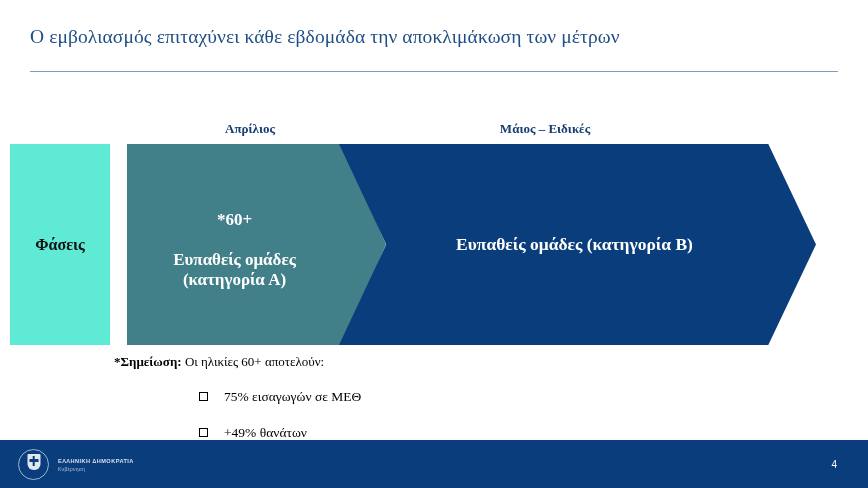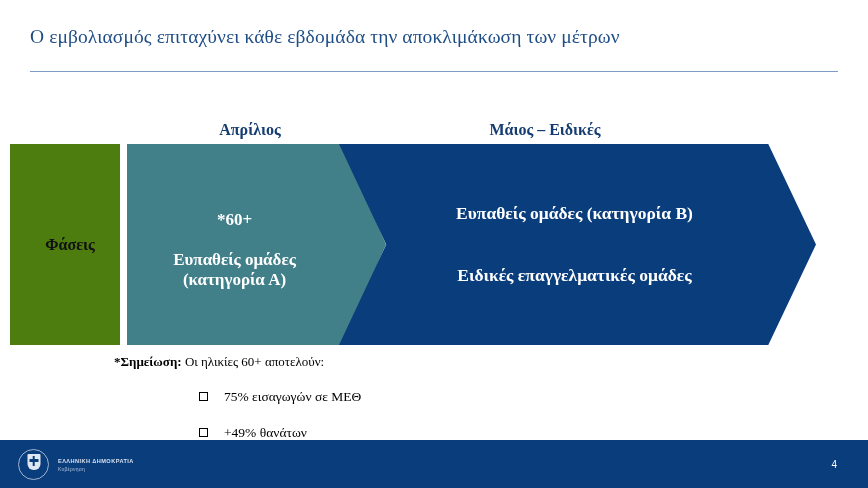--- a/index.html
+++ b/index.html
@@ -34,40 +34,39 @@
     width: 808px;
     height: 1px;
     background: #7E9BC4;
   }
 
   
   .period-label {
     position: absolute;
     font-family: "Liberation Serif", serif;
     font-weight: bold;
-    font-size: 16px;
+    font-size: 13px;
     color: #153D72;
     text-align: center;
     white-space: nowrap;
   }
   #label-april  { left: 130px; top: 121px; width: 240px; }
   #label-maijun { left: 400px; top: 121px; width: 290px; }
 
   
   #phases-box {
     position: absolute;
     left: 10px;
     top: 144px;
     width: 100px;
     height: 201px;
-    background: #4d7c0f;
+    background: #5eead4;
     display: flex;
     align-items: center;
     justify-content: center;
-    padding-left: 10px;
   }
   #phases-label {
     font-family: "Liberation Serif", serif;
     font-weight: bold;
     font-size: 16px;
     color: #111111;
   }
 
   
   .chevron {
@@ -248,21 +247,20 @@
 <div class="chevron" id="chevron-april"></div>
 <div class="chevron-text" id="text-april">
   <div class="group-age">*60+</div>
   <div>Ευπαθείς ομάδες</div>
   <div>(κατηγορία Α)</div>
 </div>
 
 <div class="chevron" id="chevron-maijun"></div>
 <div class="chevron-text" id="text-maijun">
   <div class="line">Ευπαθείς ομάδες (κατηγορία Β)</div>
-  <div class="line">Ειδικές επαγγελματικές ομάδες</div>
 </div>
 
 <div id="footnote">
   <div id="footnote-head">
     <span class="note-word">*Σημείωση:</span><span> Οι ηλικίες 60+ αποτελούν:</span>
   </div>
   <ul id="footnote-list">
     <li>
       <span class="bullet-box"></span>
       <span class="bullet-text">75% εισαγωγών σε ΜΕΘ</span>

